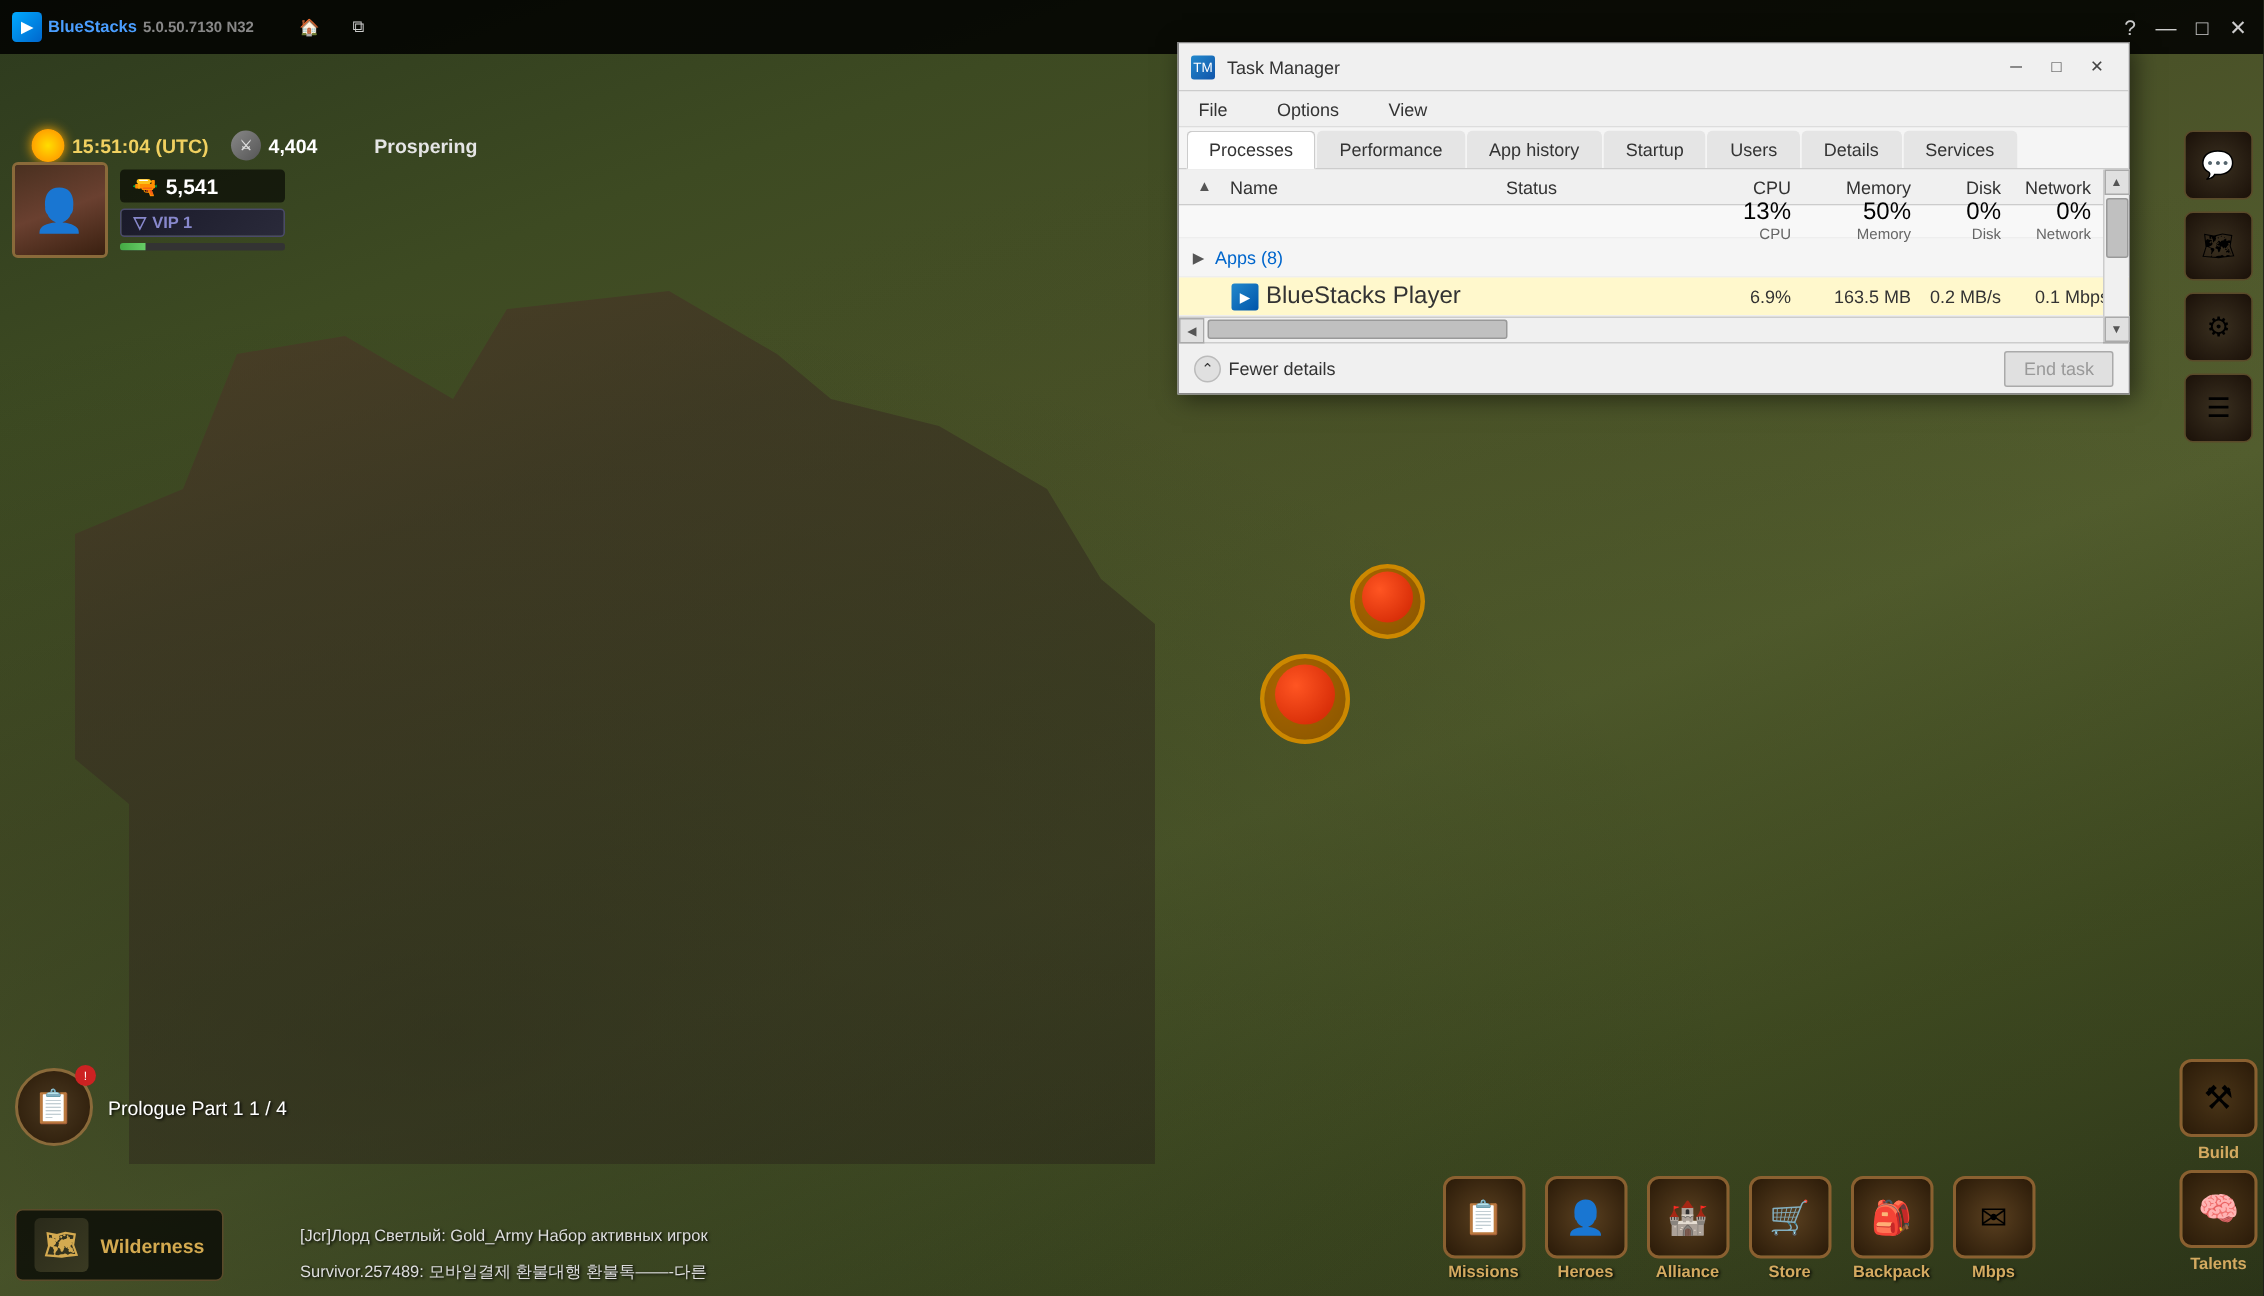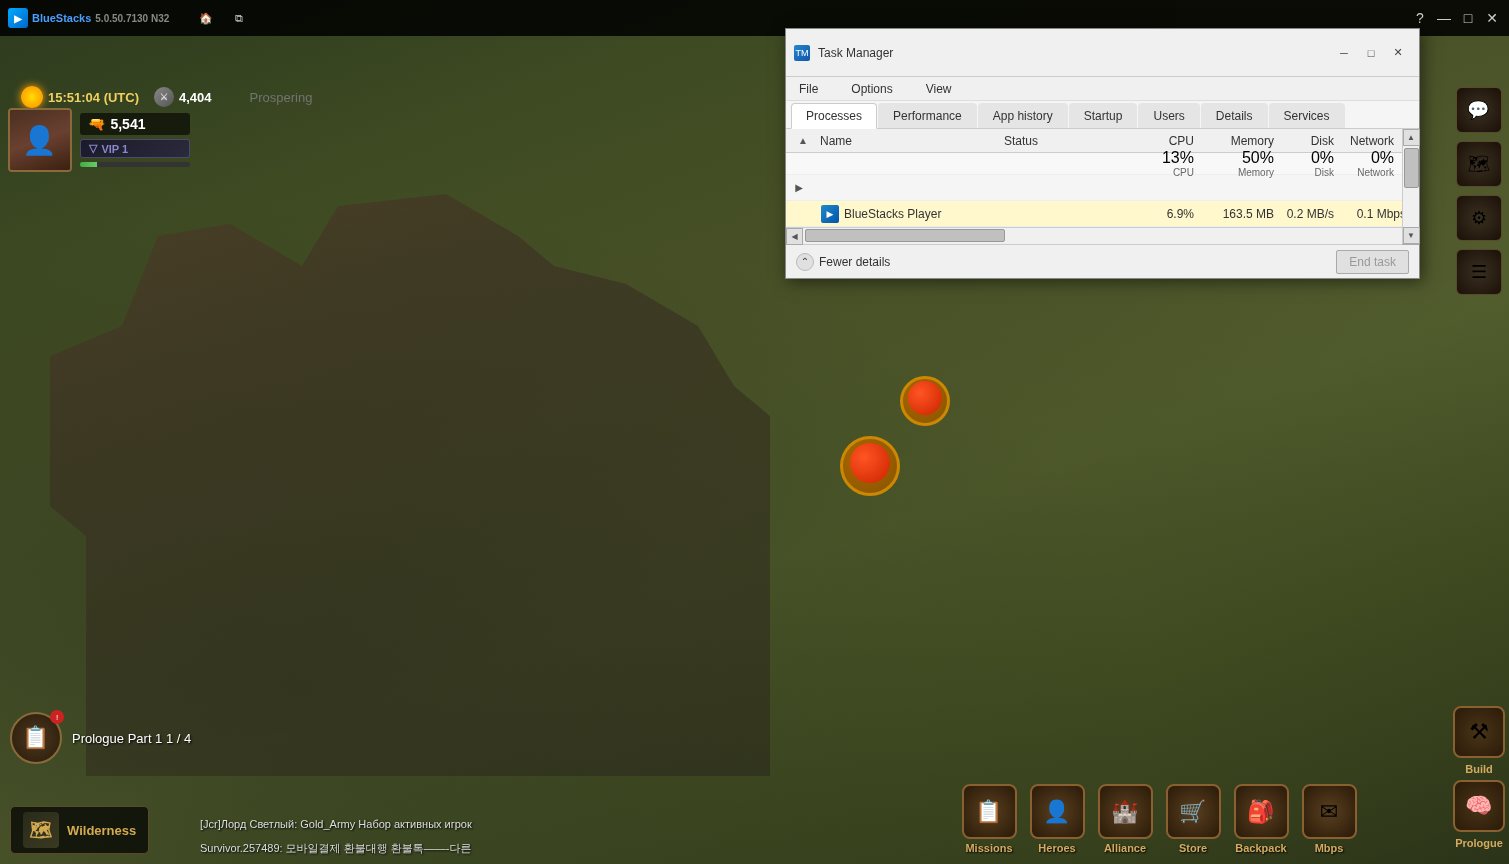--- a/index.html
+++ b/index.html
@@ -119,23 +119,23 @@
 
     .resource-icon {
       width: 20px; height: 20px;
       background: linear-gradient(135deg, #888, #555);
       border-radius: 50%;
       display: flex; align-items: center; justify-content: center;
       font-size: 9px; color: #ddd;
     }
 
     .prospering-badge {
-      color: #737373;
+      color: #e5e5e5;
       font-size: 13px;
-      font-weight: normal;
+      font-weight: bold;
       padding-left: 33px;
     }
 
     
     #player-info {
       position: absolute;
       top: 72px; left: 8px;
       z-index: 9;
       display: flex;
       align-items: center;
@@ -349,21 +349,21 @@
       width: 635px;
       background: #f0f0f0;
       border: 1px solid #888;
       box-shadow: 3px 3px 15px rgba(0,0,0,0.5);
       z-index: 100;
       font-family: 'Segoe UI', Arial, sans-serif;
     }
 
     .tm-titlebar {
       background: #f0f0f0;
-      height: 48px;
+      height: 32px;
       display: flex;
       align-items: center;
       padding: 0 8px;
       border-bottom: 1px solid #ccc;
       gap: 8px;
     }
 
     .tm-title-icon {
       width: 16px; height: 16px;
       background: linear-gradient(135deg, #2288cc, #1155aa);
@@ -580,21 +580,21 @@
       width: 18px; height: 18px;
       background: linear-gradient(135deg, #2288cc, #0055aa);
       border-radius: 2px;
       margin-right: 5px;
       display: flex; align-items: center; justify-content: center;
       font-size: 9px; color: white;
     }
 
     .tm-process-name {
       flex: 1;
-      font-size: 12px;
+      font-size: 16px;
       color: #333;
     }
 
     .tm-process-status {
       width: 120px;
       font-size: 12px;
       color: #333;
     }
 
     .tm-process-cpu {
@@ -883,21 +883,21 @@
 
   <div id="right-sidebar">
     <div class="sidebar-icon">💬</div>
     <div class="sidebar-icon">🗺</div>
     <div class="sidebar-icon">⚙</div>
     <div class="sidebar-icon">☰</div>
     <div style="margin-top:auto; display:flex; flex-direction:column; align-items:center; gap:5px;">
       <div class="build-icon">⚒</div>
       <span class="build-label">Build</span>
       <div class="build-icon">🧠</div>
-      <span class="build-label">Prologue</span>
+      <span class="build-label">Talents</span>
     </div>
   </div>
 </div>
 
 <div id="task-manager">
 
   <div class="tm-titlebar">
     <div class="tm-title-icon">TM</div>
     <span class="tm-title-text">Task Manager</span>
     <div class="tm-win-controls">
@@ -952,20 +952,21 @@
         <span class="tm-stat-label">Disk</span>
       </div>
       <div class="stat-cell net">
         <span class="tm-stat-val">0%</span>
         <span class="tm-stat-label">Network</span>
       </div>
     </div>
 
     <div class="tm-group-row">
       <div class="tm-group-expand">▶</div>
+      <span class="tm-group-label">Apps (8)</span>
     </div>
 
     <div class="tm-process-row">
       <div class="tm-process-indent"></div>
       <div class="tm-process-icon">▶</div>
       <span class="tm-process-name">BlueStacks Player</span>
       <span class="tm-process-status"></span>
       <span class="tm-process-cpu">6.9%</span>
       <span class="tm-process-mem">163.5 MB</span>
       <span class="tm-process-disk">0.2 MB/s</span>

